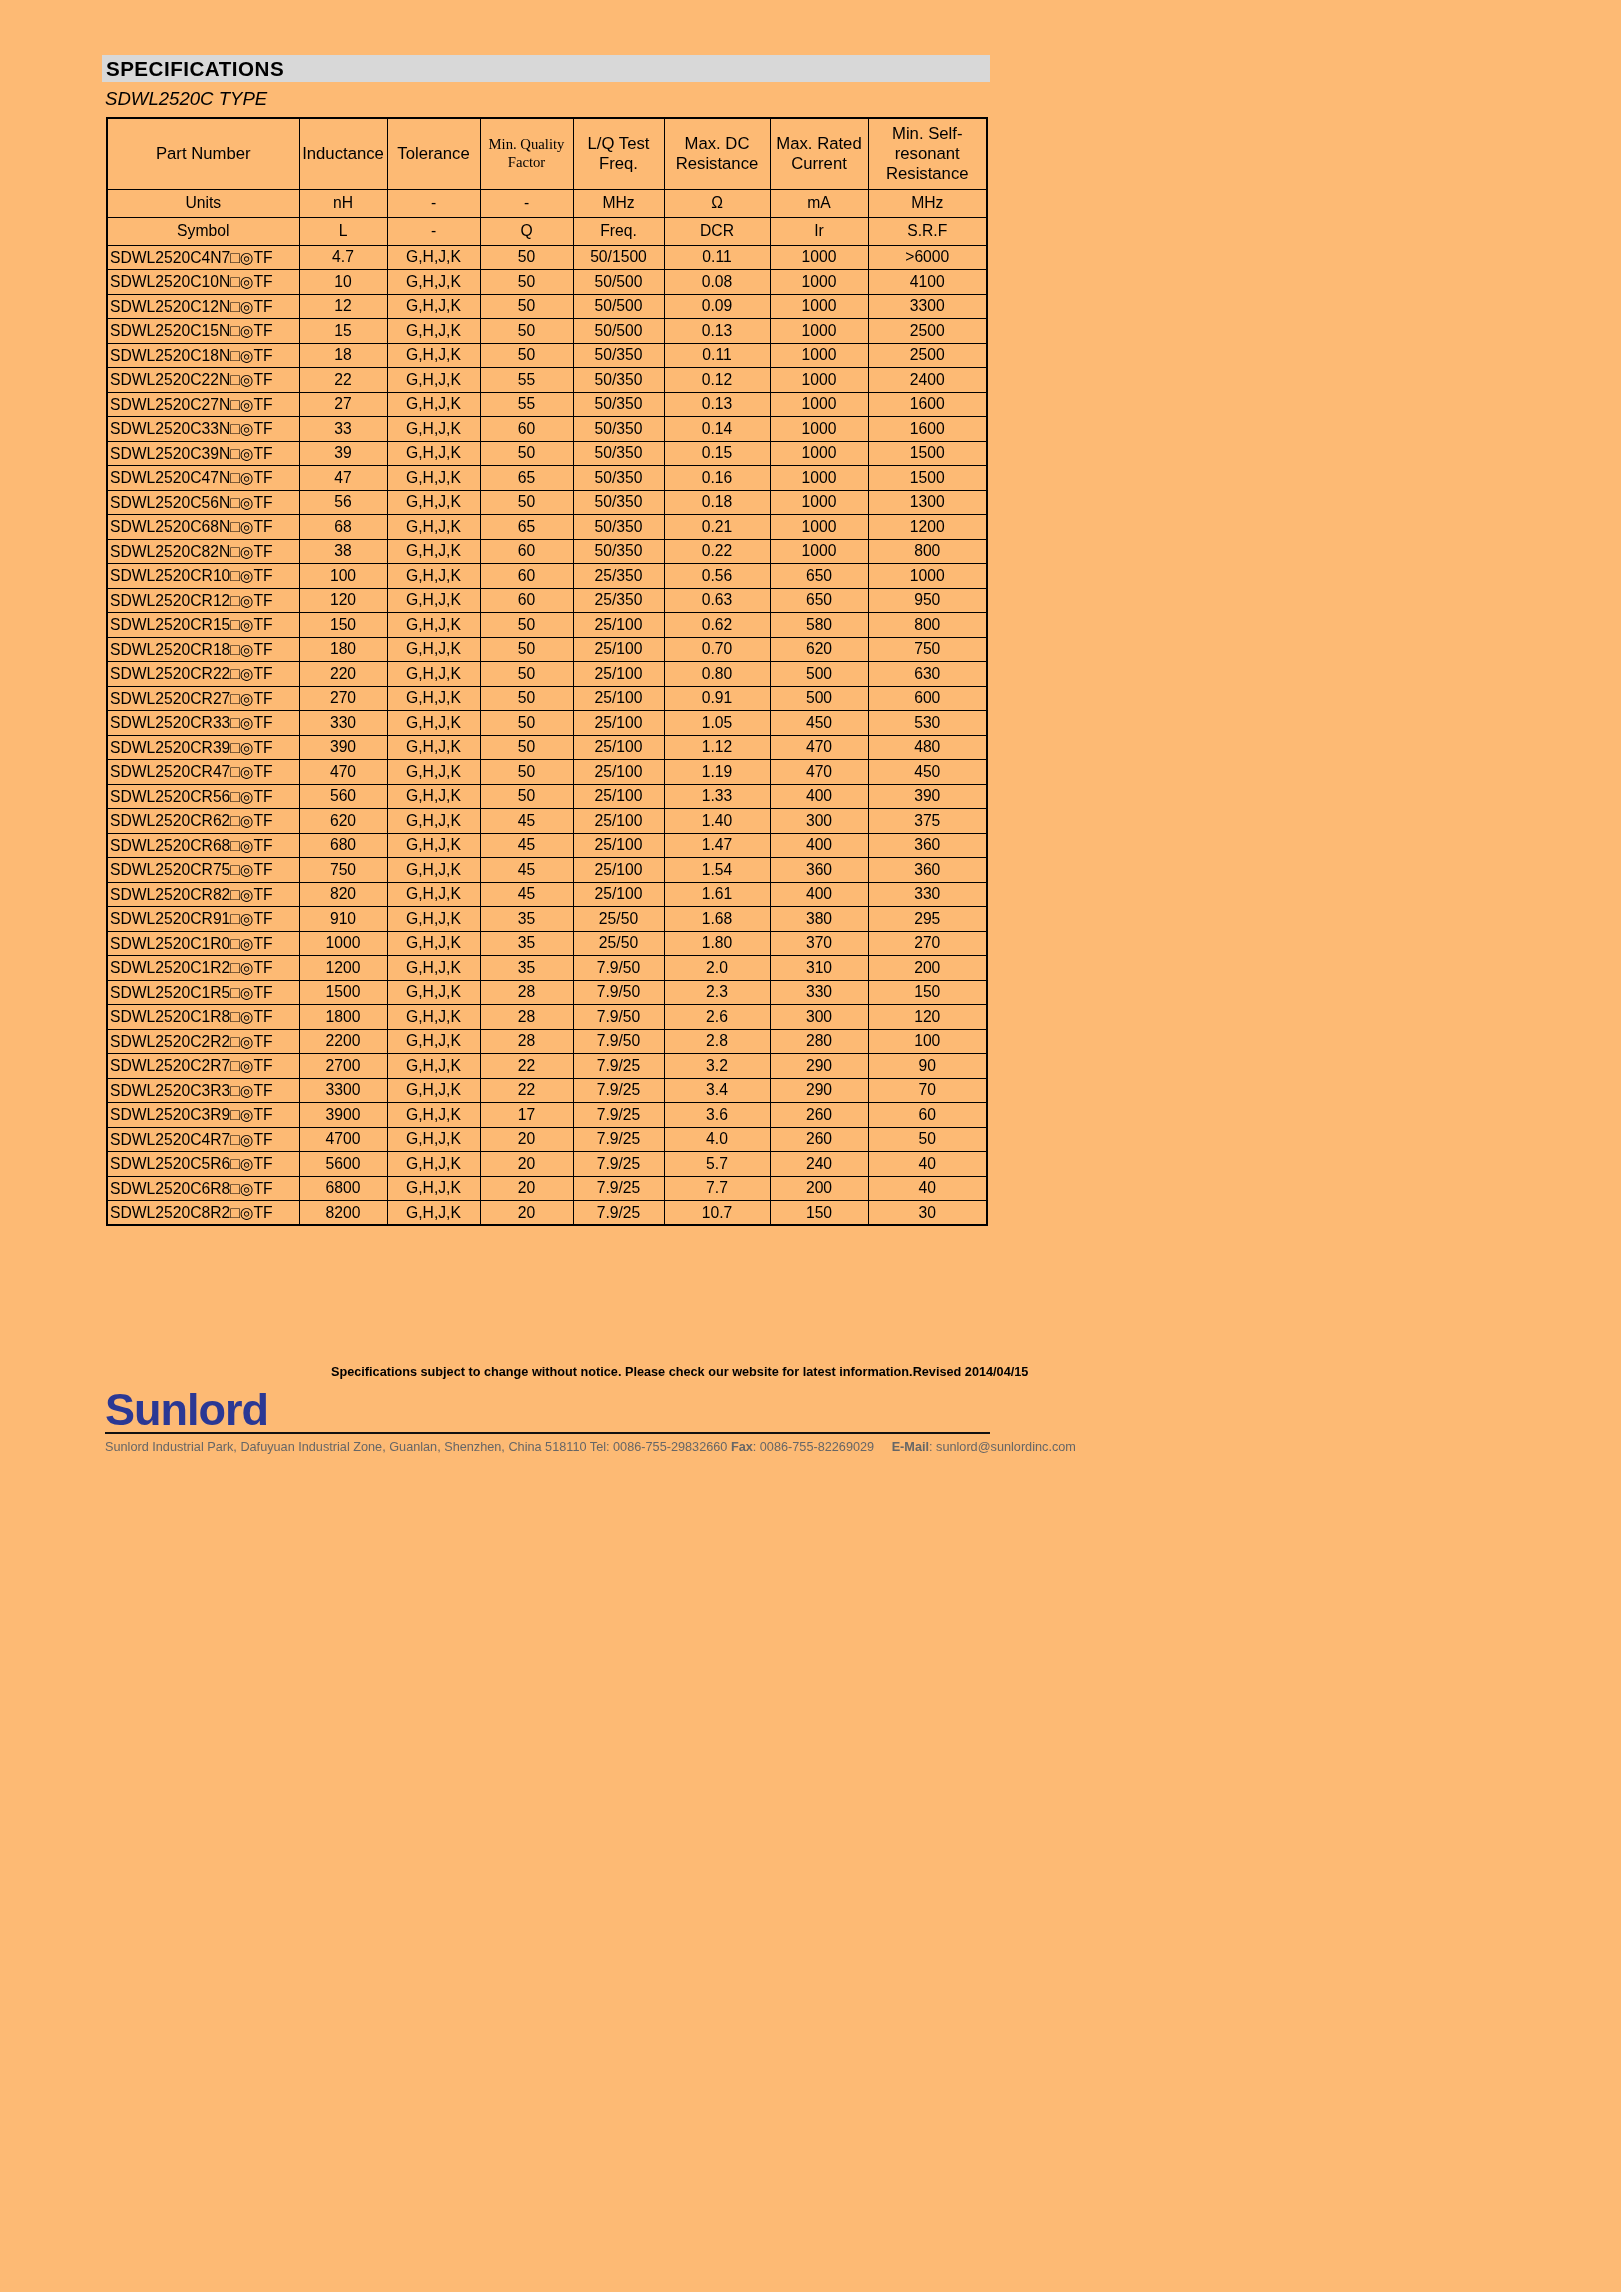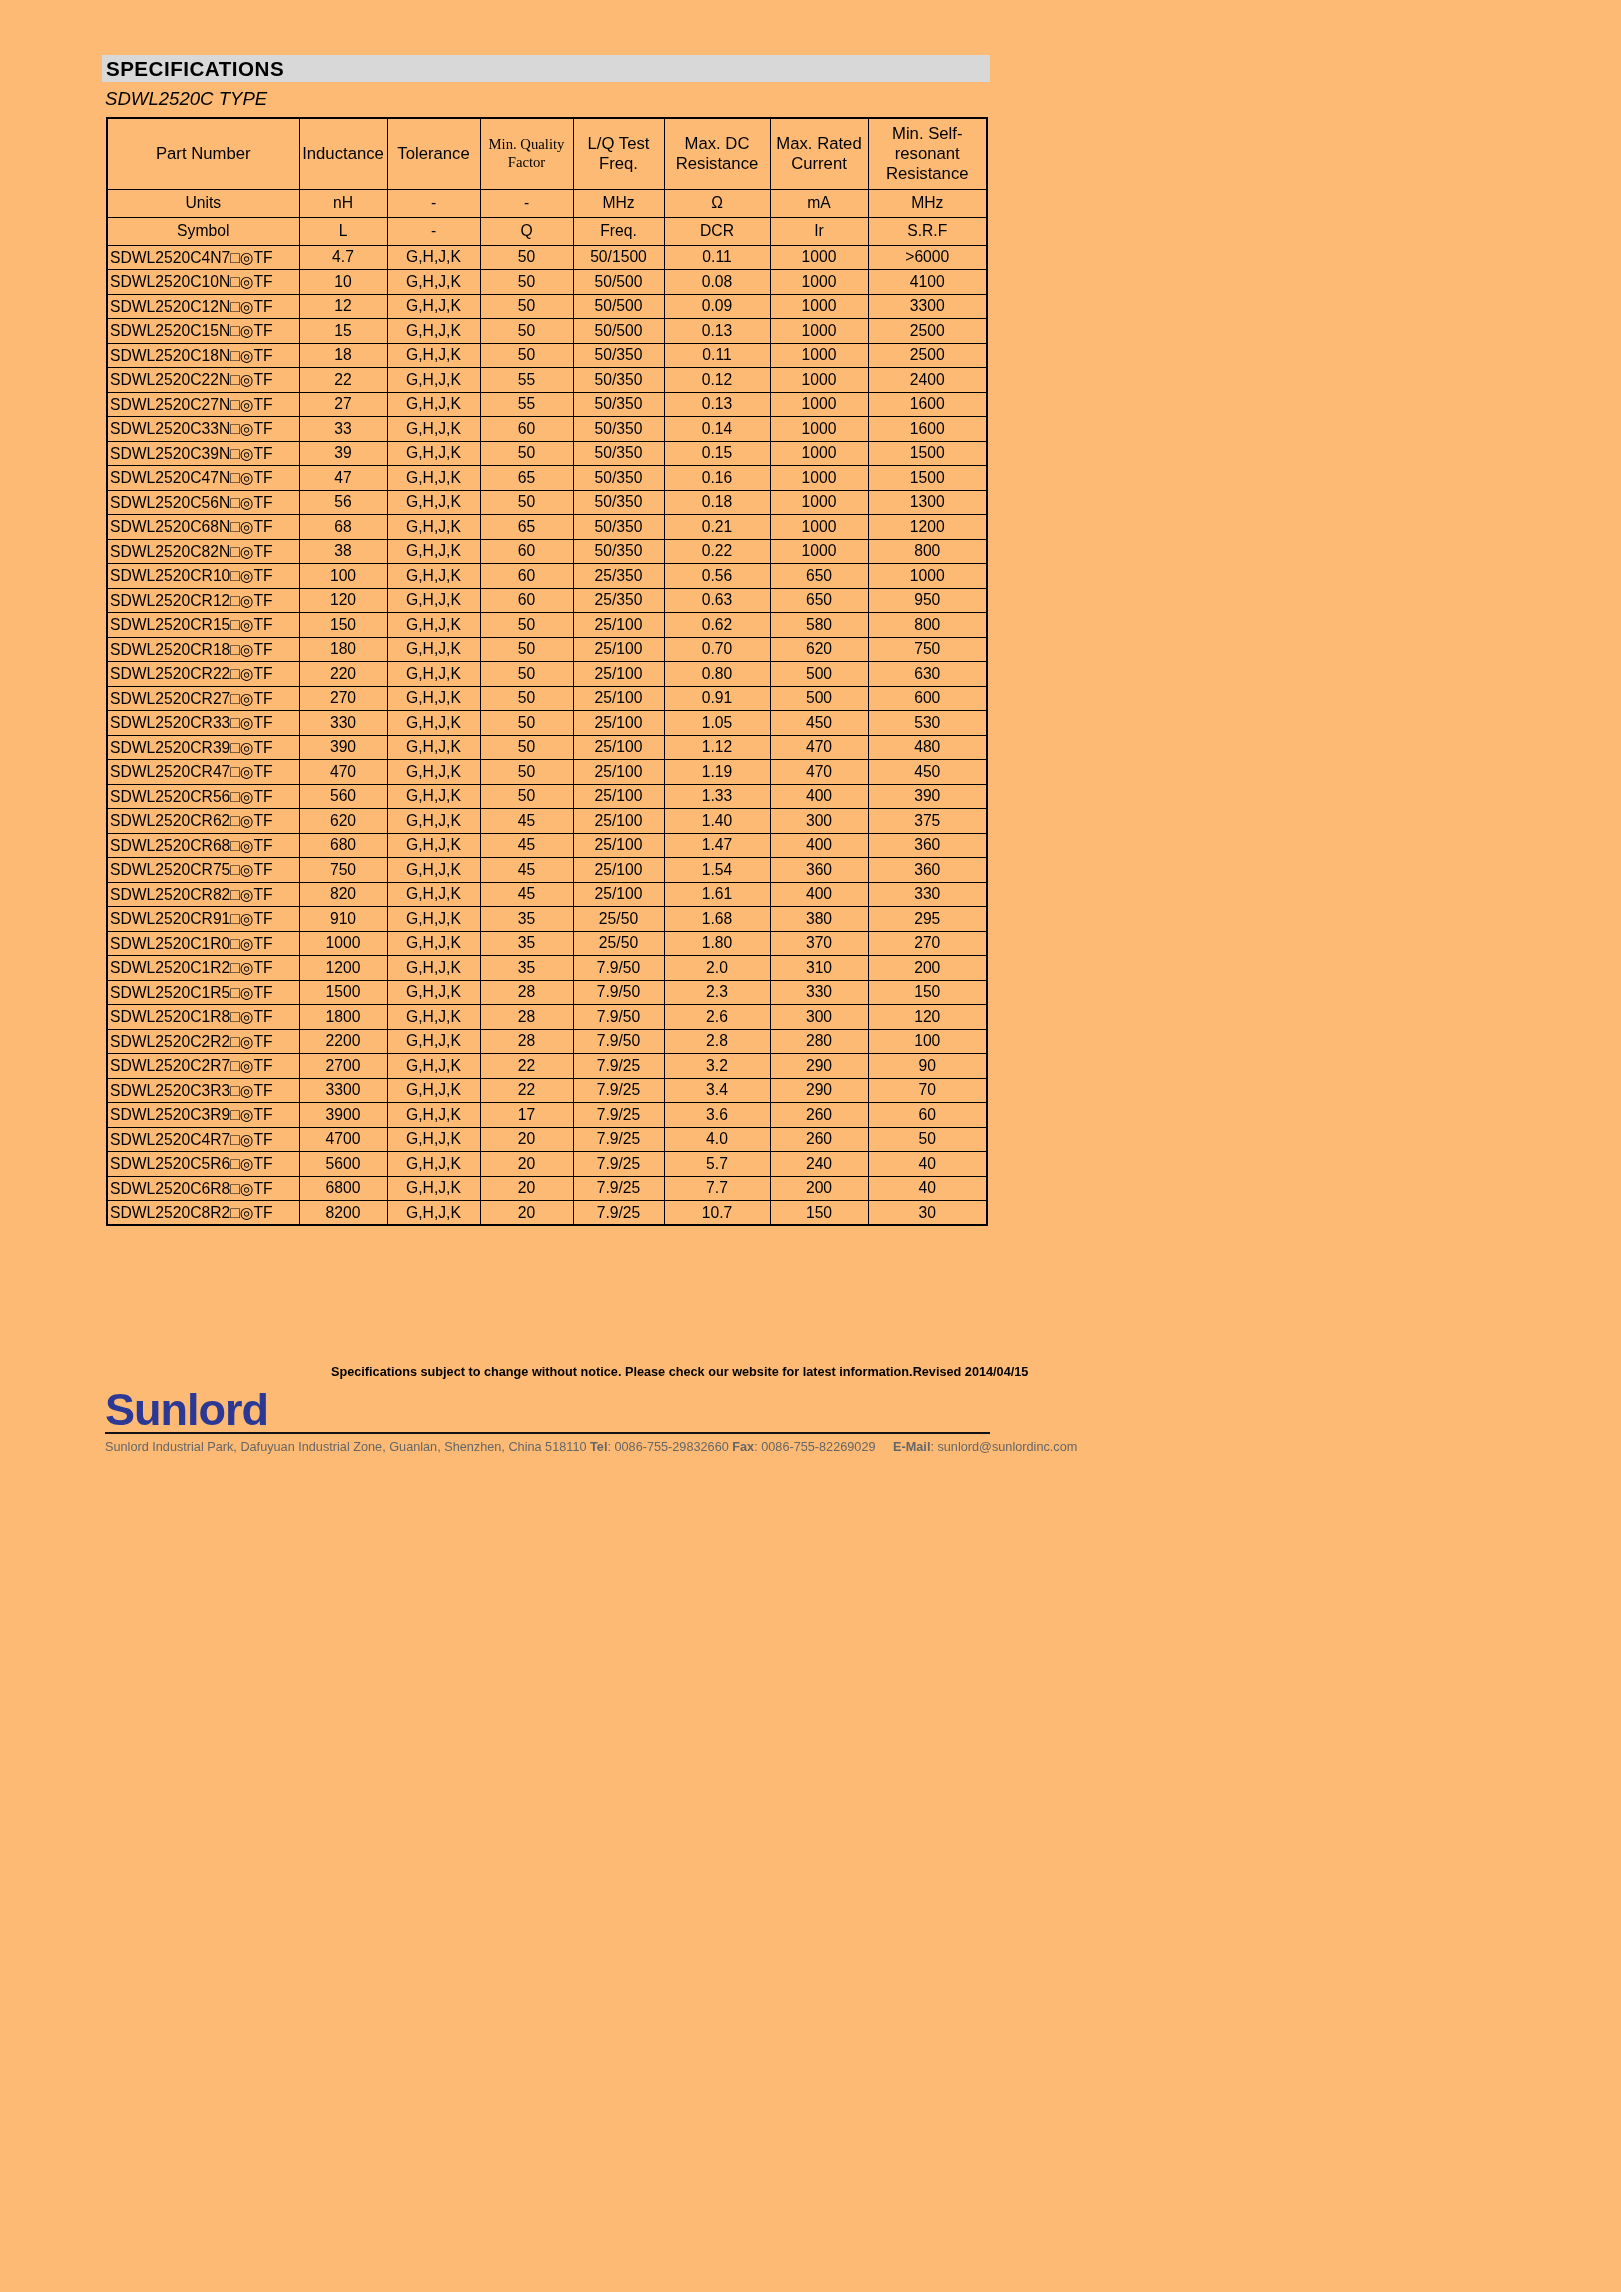--- a/index.html
+++ b/index.html
@@ -494,16 +494,16 @@
 
   <div class="logo">Sunlord</div>
 
   <div class="disclaimer-row">
     <span>Specifications subject to change without notice. Please check our website for latest information.</span>
     <span>Revised 2014/04/15</span>
   </div>
 
   <div class="footer-rule"></div>
 
-  <div class="address"><span>Sunlord Industrial Park, Dafuyuan Industrial Zone, Guanlan, Shenzhen, China 518110 </span><span style="font-weight: bold;">Tel</span><span>: 0086-755-29832660 </span><span style="font-weight: bold;">Fax</span><span>: 0086-755-82269029 </span><span style="font-weight: bold; padding-left: 14px;">E-Mail</span><span>: sunlord@sunlordinc.com</span></div>
+  <div class="address"><span>Sunlord Industrial Park, Dafuyuan Industrial Zone, Guanlan, Shenzhen, China 518110 </span><span style="font-weight: normal;">Tel</span><span>: 0086-755-29832660 </span><span style="font-weight: bold;">Fax</span><span>: 0086-755-82269029 </span><span style="font-weight: bold; padding-left: 14px;">E-Mail</span><span>: sunlord@sunlordinc.com</span></div>
 
 </div>
 
 
 </body></html>

